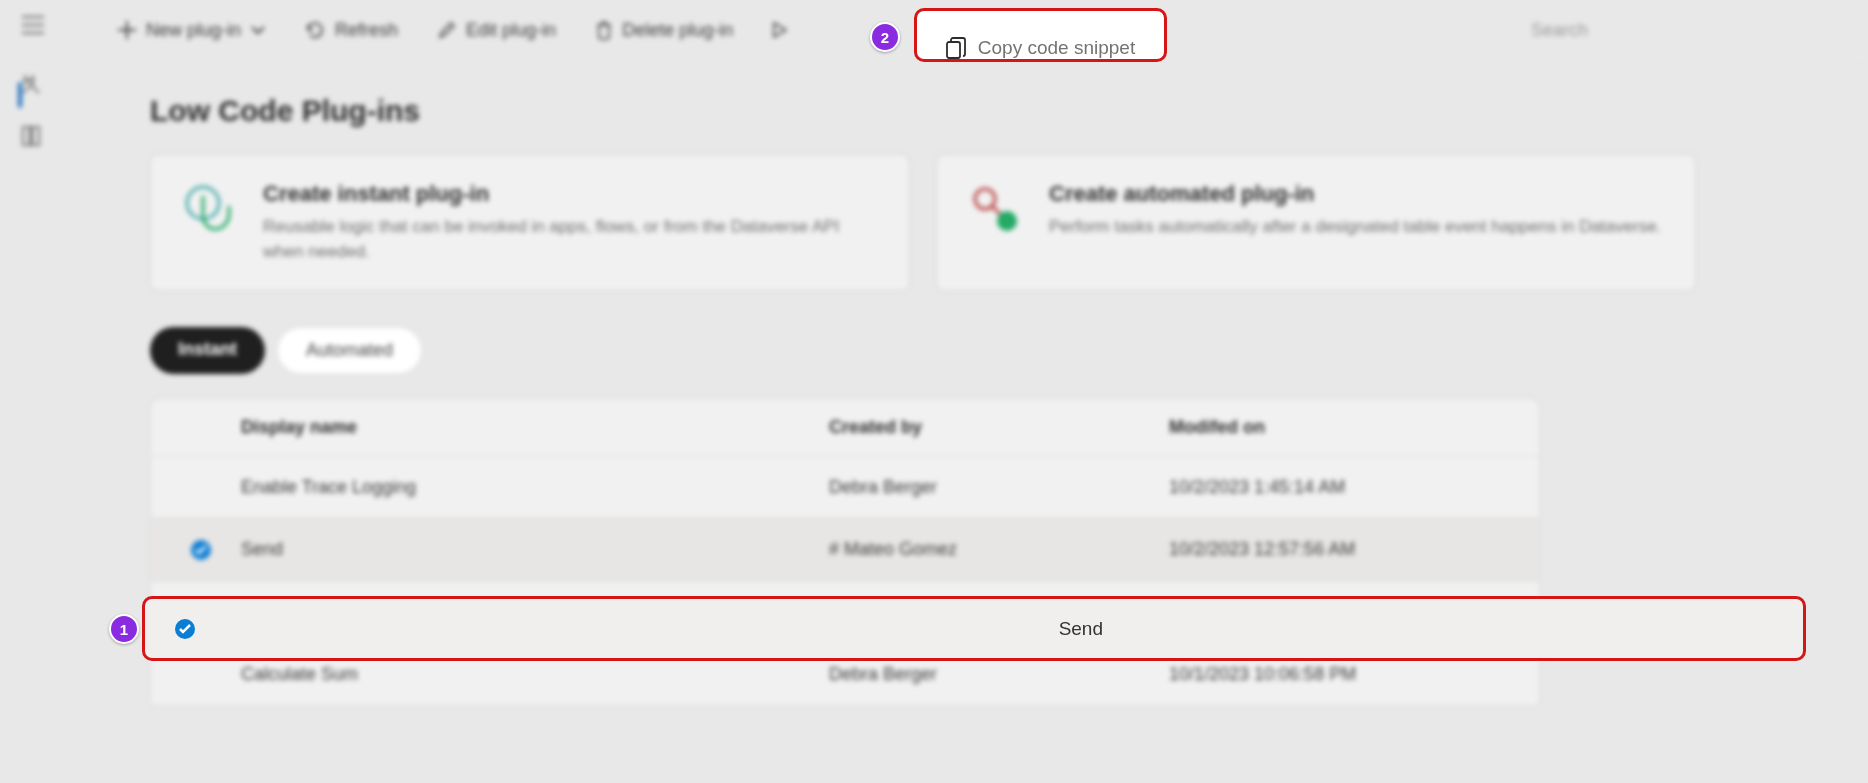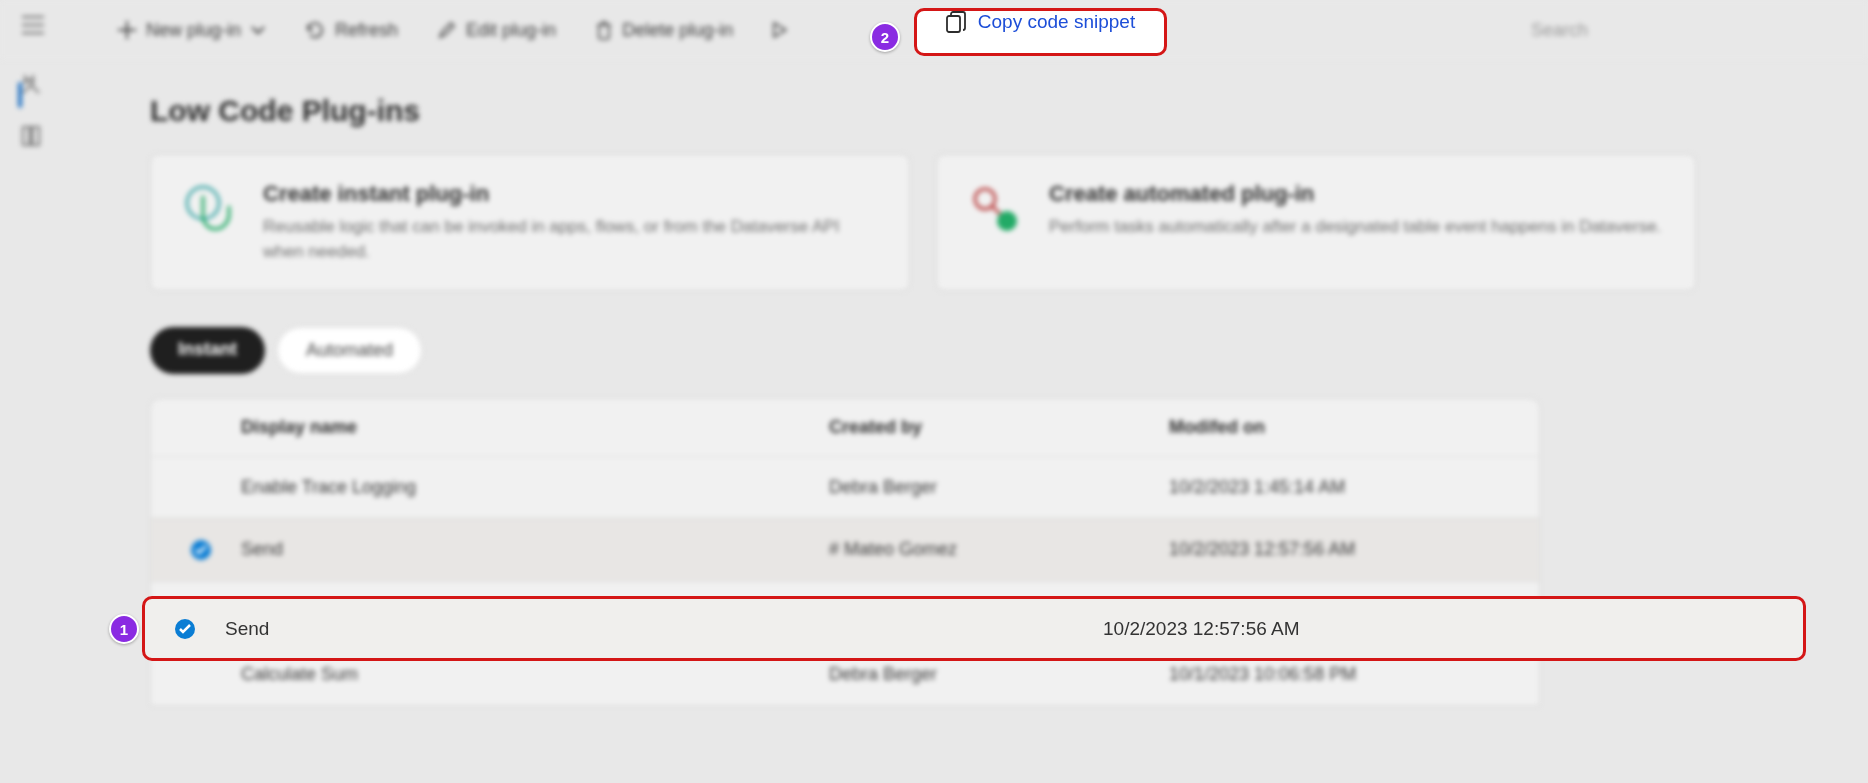--- a/index.html
+++ b/index.html
@@ -35,23 +35,23 @@
     
     .table { border-radius: 10px 10px 0 0; overflow: hidden; background: #f1f1f1; border: 1px solid rgba(0,0,0,0.1); margin-right: 300px; }
     .thead { display: grid; grid-template-columns: 80px 1fr 340px 360px; padding: 18px 10px; font-weight: 600; font-size: 18px; color: #2d2d2d; }
     .trow { display: grid; grid-template-columns: 80px 1fr 340px 360px; padding: 20px 10px; font-size: 18px; color: #3a3a3a; border-top: 1px solid rgba(0,0,0,0.08); }
     .trow.selected { background: #e8e6e4; }
     .checkcell { display: flex; align-items: center; justify-content: center; }
 
     
     .overlay { position: absolute; }
 
-    .copy-btn-box { left: 914px; top: 8px; width: 253px; height: 48px; border: 3px solid #d41616; border-radius: 10px; background: #fff; display: flex; align-items: flex-start; justify-content: center; gap: 12px; font-size: 19px; color: #1d4ed8; }
-    
-    .row-highlight-box { left: 142px; top: 596px; width: 1664px; height: 65px; border: 3px solid #d41616; border-radius: 10px; display: grid; grid-template-columns: 80px 1fr 340px 360px; align-items: center; background: #f0efed; font-size: 19px; color: #333; }
+    .copy-btn-box { left: 914px; top: 8px; width: 253px; height: 54px; border: 3px solid #d41616; border-radius: 10px; background: #fff; display: flex; align-items: flex-end; justify-content: center; gap: 12px; font-size: 19px; color: #737373; }
+    
+    .row-highlight-box { left: 142px; top: 596px; width: 1664px; height: 65px; border: 3px solid #d41616; border-radius: 10px; display: grid; grid-template-columns: 80px 1fr 340px 360px; align-items: center; background: #f0efed; font-size: 19px; color: #333; text-align: right; }
     
     .callout { width: 30px; height: 30px; border-radius: 50%; background: #8a2be2; color: #fff; border: 2px solid #fff; display: flex; align-items: center; justify-content: center; font-size: 15px; font-weight: 700; box-shadow: 0 1px 3px rgba(0,0,0,0.3); }
     .callout-1 { left: 109px; top: 614px; }
     .callout-2 { left: 870px; top: 22px; }
 
     svg { display: block; }
   </style>
 </head>
 <body>
 
@@ -201,17 +201,16 @@
 </div>
 
 <div class="overlay row-highlight-box">
   <div class="checkcell">
     <svg width="24" height="24">
         <circle cx="12" cy="12" r="10" fill="#0a7dd4"></circle>
         <path d="M7 12l3 3 7-7" stroke="#fff" stroke-width="2.5" fill="none"></path>
       </svg>
   </div>
   <div>Send</div>
-  <div>10/2/2023 12:57:56 AM</div>
 </div>
 
 <div class="overlay callout callout-1">1</div>
 <div class="overlay callout callout-2">2</div>
 
 </body></html>

